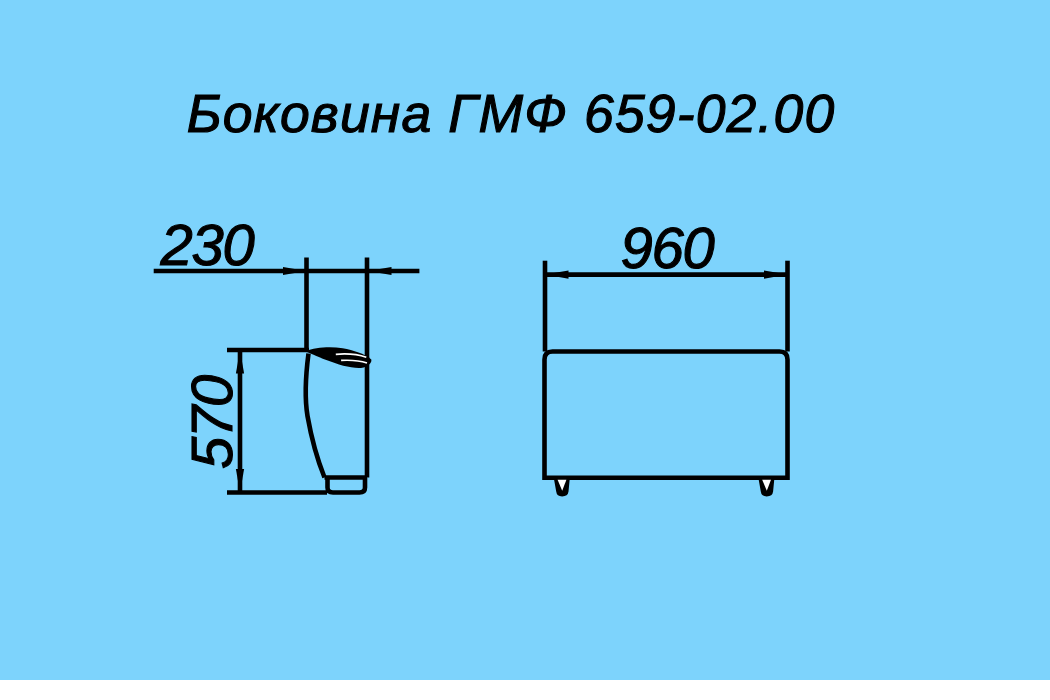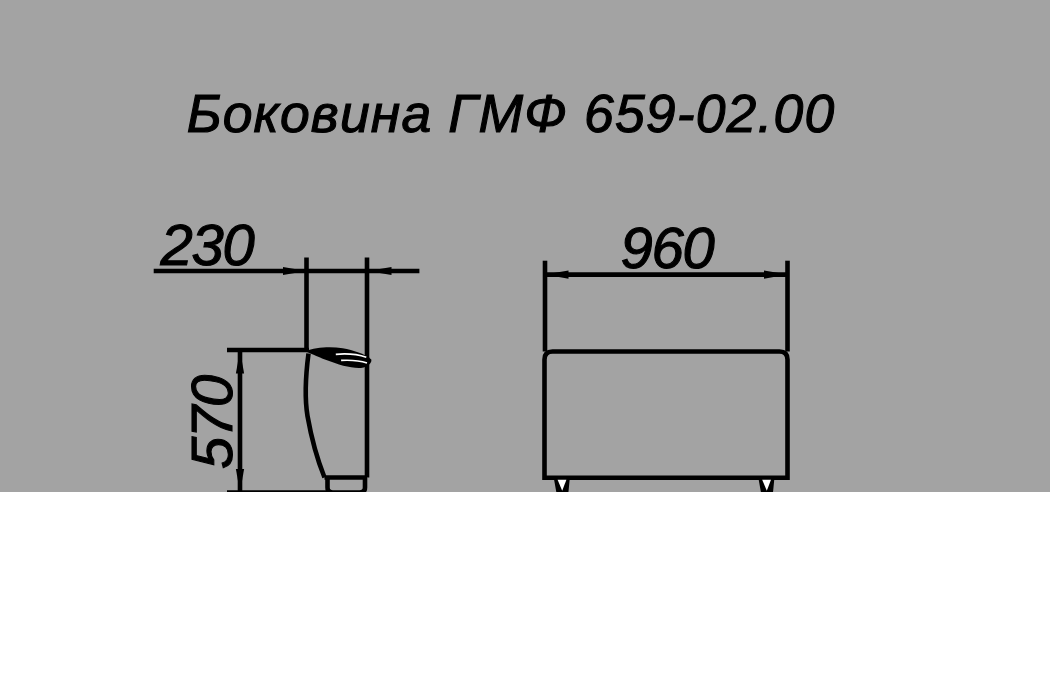--- a/index.html
+++ b/index.html
@@ -1,16 +1,16 @@
 <!DOCTYPE html>
 <html><head>
 <meta charset="utf-8">
 <style>
   html,body{margin:0;padding:0;background:#fff;}
-  .page{width:1050px;height:492px;position:relative;overflow:hidden;background:#a3a3a3;}
+  .page{width:1050px;height:680px;position:relative;overflow:hidden;background:#7dd3fc;}
   svg{position:absolute;top:0;left:0;}
   text{font-family:"Liberation Sans",sans-serif;font-style:italic;fill:#000;stroke:#000;stroke-width:1.1;}
 </style>
 </head>
 <body>
 <div class="page">
 <svg width="1050" height="700" viewBox="0 0 1050 700" style="filter:blur(0.45px)">
 
   <text x="511" y="132" font-size="53.5" letter-spacing="1.15" text-anchor="middle" stroke-width="0.85">Боковина ГМФ 659-02.00</text>
 

